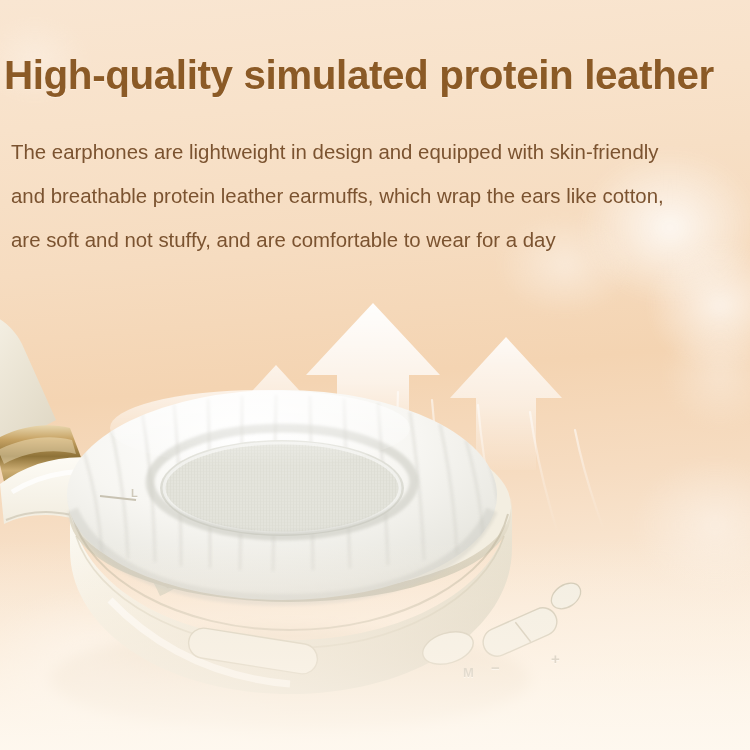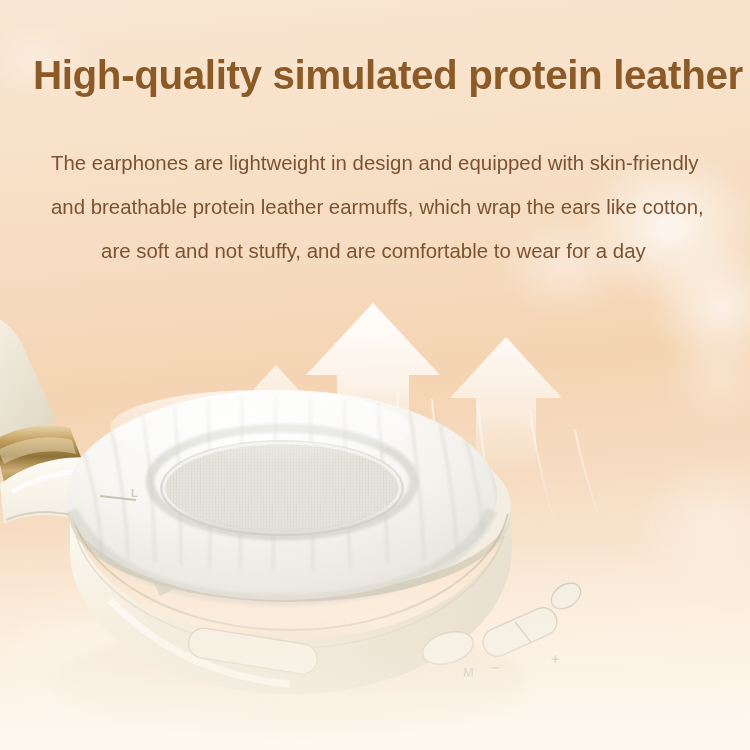--- a/index.html
+++ b/index.html
@@ -47,36 +47,36 @@
   .bottom-haze {
     position: absolute; left:0; right:0; bottom:0; height: 210px;
     background: linear-gradient(to bottom, rgba(253,244,232,0) 0%, rgba(253,244,232,.55) 55%, rgba(254,248,239,.92) 100%);
     pointer-events:none;
   }
 
   
   .text-block {
     position: absolute;
     left: 0; right: 0; top: 0;
-    padding: 0 33px;
+    padding: 0 4px;
   }
   .headline {
     margin: 0;
     padding-top: 54px;
     font-size: 41px;
     line-height: 1.05;
     font-weight: bold;
     letter-spacing: -0.4px;
     color: #8b5a26;
     white-space: nowrap;
     transform: scaleX(.985);
     transform-origin: left center;
     text-shadow: 0 1px 0 rgba(255,255,255,.35);
   }
-  .body-copy { margin: 18px; padding-top: 26px; text-align: center; }
+  .body-copy { margin: 7px; padding-top: 26px; }
   .body-line {
     display: block;
     font-size: 20.5px;
     line-height: 44px;
     color: #7b5330;
     white-space: nowrap;
     transform: scaleX(.995);
     transform-origin: left center;
   }
 

